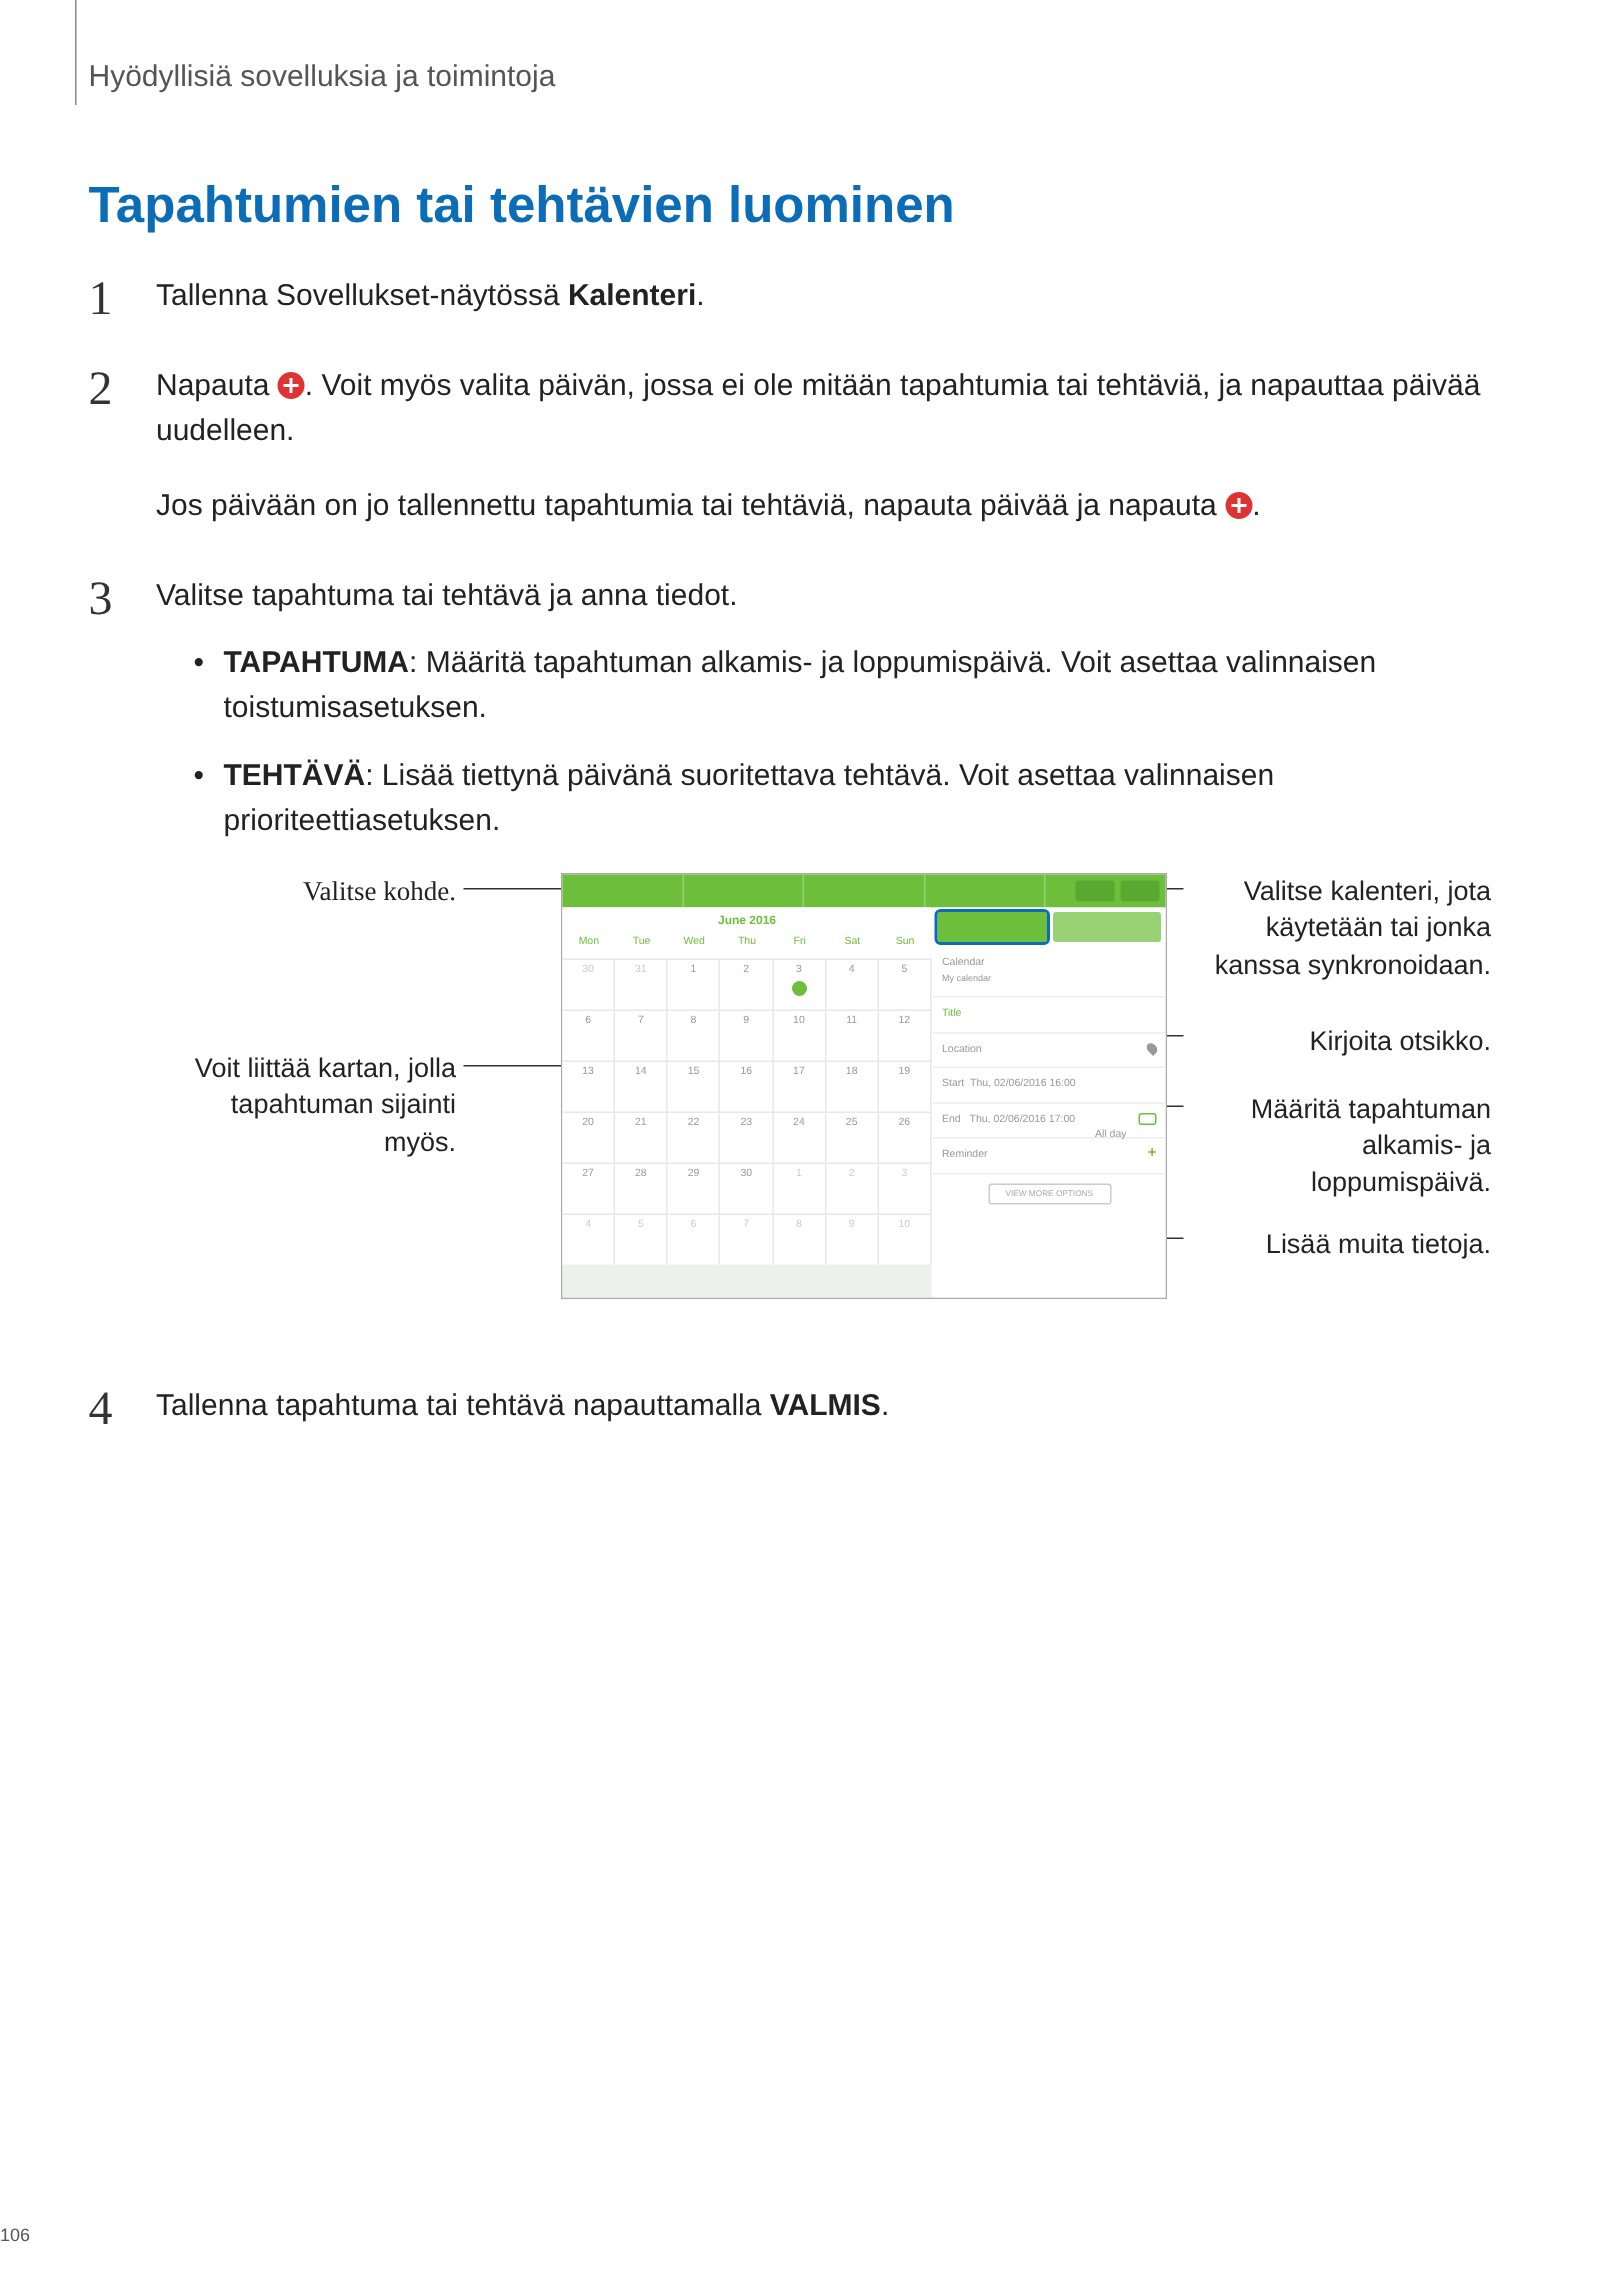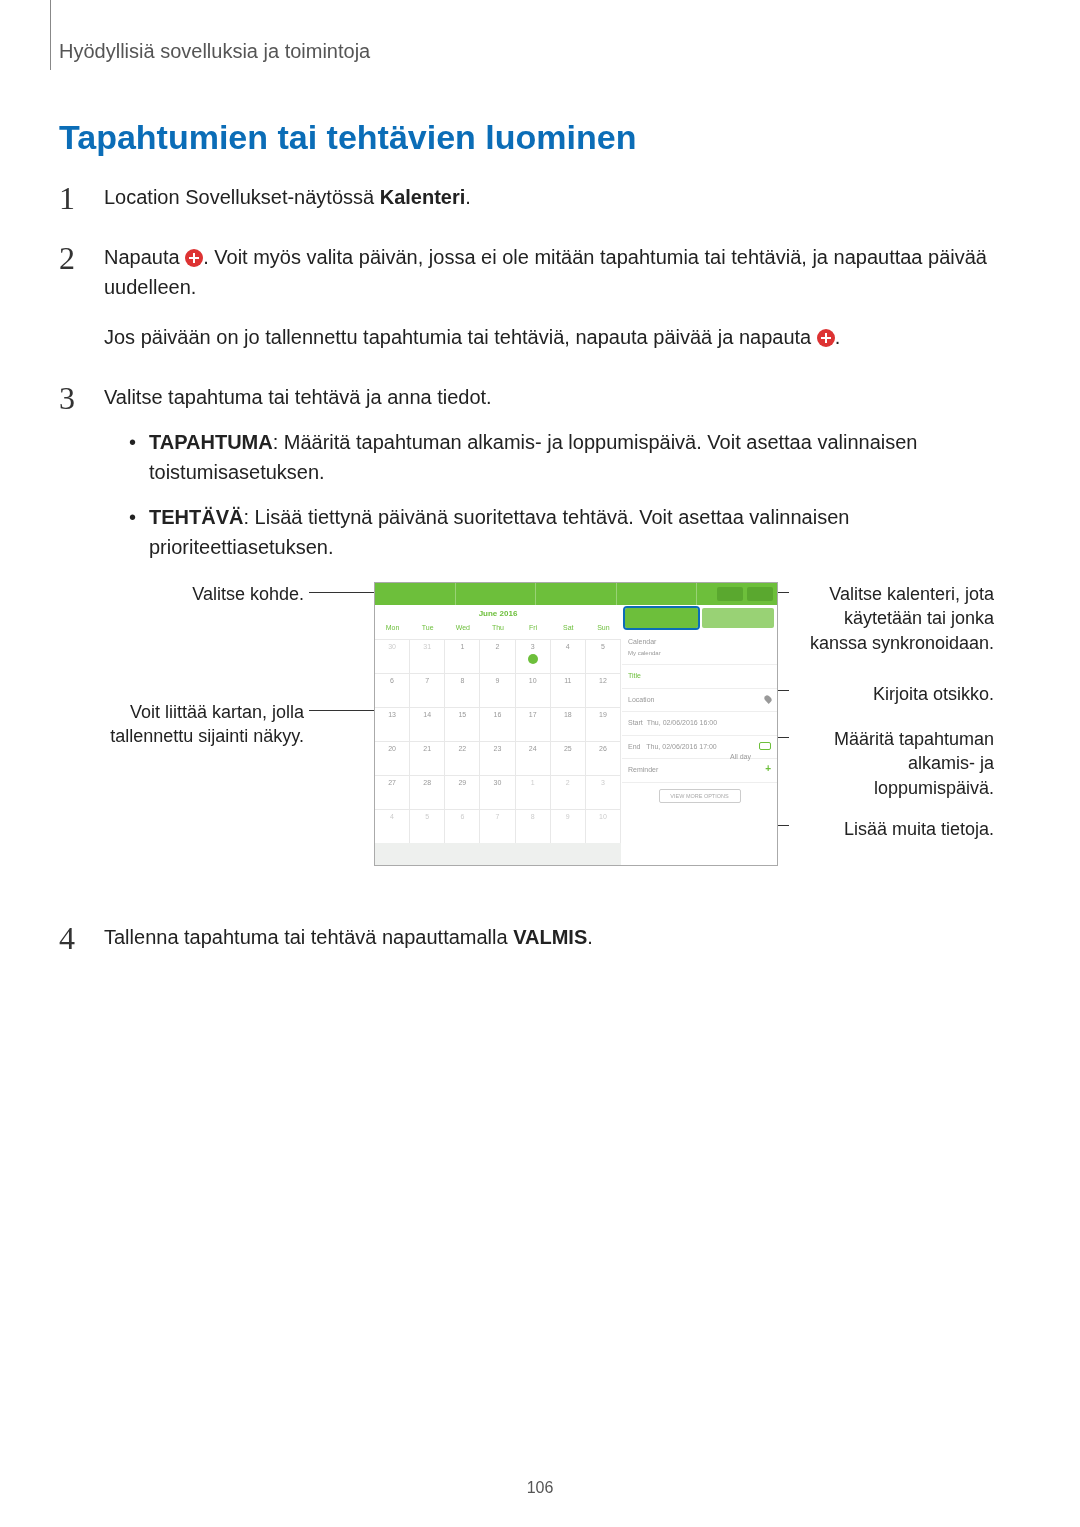--- a/index.html
+++ b/index.html
@@ -216,43 +216,43 @@
     border:1px solid #ccc; border-radius:2px;
     font-size:5.5px; text-align:center; color:#aaa; line-height:12px;
   }
 
   
   .line{ position:absolute; background:#333; }
   .line.h{ height:1px; }
   .line.v{ width:1px; }
 
   .page-number{
-    text-align:center;
-    font-size:16px;
+    text-align:left;
+    font-size:12px;
     color:#555;
     position:absolute;
     bottom:30px;
     left:0; right:0;
   }
 </style>
 </head>
 <body>
 
 <div class="page">
   <div class="left-rule"></div>
 
   <div class="breadcrumb">Hyödyllisiä sovelluksia ja toimintoja</div>
 
   <h1>Tapahtumien tai tehtävien luominen</h1>
 
   <ol class="steps">
     <li>
       <span class="num">1</span>
       <span>
-        <span>Location Sovellukset-näytössä </span><span class="bold">Kalenteri</span><span>.</span>
+        <span>Tallenna Sovellukset-näytössä </span><span class="bold">Kalenteri</span><span>.</span>
       </span>
     </li>
 
     <li>
       <span class="num">2</span>
       <span>
         <span>Napauta </span><span class="plus-icon"></span><span>. Voit myös valita päivän, jossa ei ole mitään tapahtumia tai tehtäviä, ja napauttaa päivää uudelleen.</span>
       </span>
       <p style="margin:20px 0 0 0;">
         <span>Jos päivään on jo tallennettu tapahtumia tai tehtäviä, napauta päivää ja napauta </span><span class="plus-icon"></span><span>.</span>
@@ -267,22 +267,22 @@
           <span class="bold">TAPAHTUMA</span><span>: Määritä tapahtuman alkamis- ja loppumispäivä. Voit asettaa valinnaisen toistumisasetuksen.</span>
         </li>
         <li>
           <span class="bold">TEHTÄVÄ</span><span>: Lisää tiettynä päivänä suoritettava tehtävä. Voit asettaa valinnaisen prioriteettiasetuksen.</span>
         </li>
       </ul>
 
       
       <div class="figure-wrap">
 
-        <div class="callout left" style="left:0; top:0; width:200px;">Valitse kohde.</div>
-        <div class="callout left" style="left:0; top:118px; width:200px;">Voit liittää kartan, jolla tallennettu sijainti näkyy.</div>
+        <div class="callout left" style="left:0; top:0; width:200px;font-family:Liberation Serif, serif;">Valitse kohde.</div>
+        <div class="callout left" style="left:0; top:118px; width:200px;">Voit liittää kartan, jolla tapahtuman sijainti myös.</div>
 
         <div class="callout right" style="left:690px; top:0; width:200px;">Valitse kalenteri, jota käytetään tai jonka kanssa synkronoidaan.</div>
         <div class="callout right" style="left:690px; top:100px; width:200px;">Kirjoita otsikko.</div>
         <div class="callout right" style="left:690px; top:145px; width:200px;">Määritä tapahtuman alkamis- ja loppumispäivä.</div>
         <div class="callout right" style="left:690px; top:235px; width:200px;">Lisää muita tietoja.</div>
 
         <div class="line h" style="left:205px; top:10px; width:310px;"></div>
         <div class="line v" style="left:515px; top:10px; height:20px;"></div>
 
         <div class="line h" style="left:205px; top:128px; width:65px;"></div>

